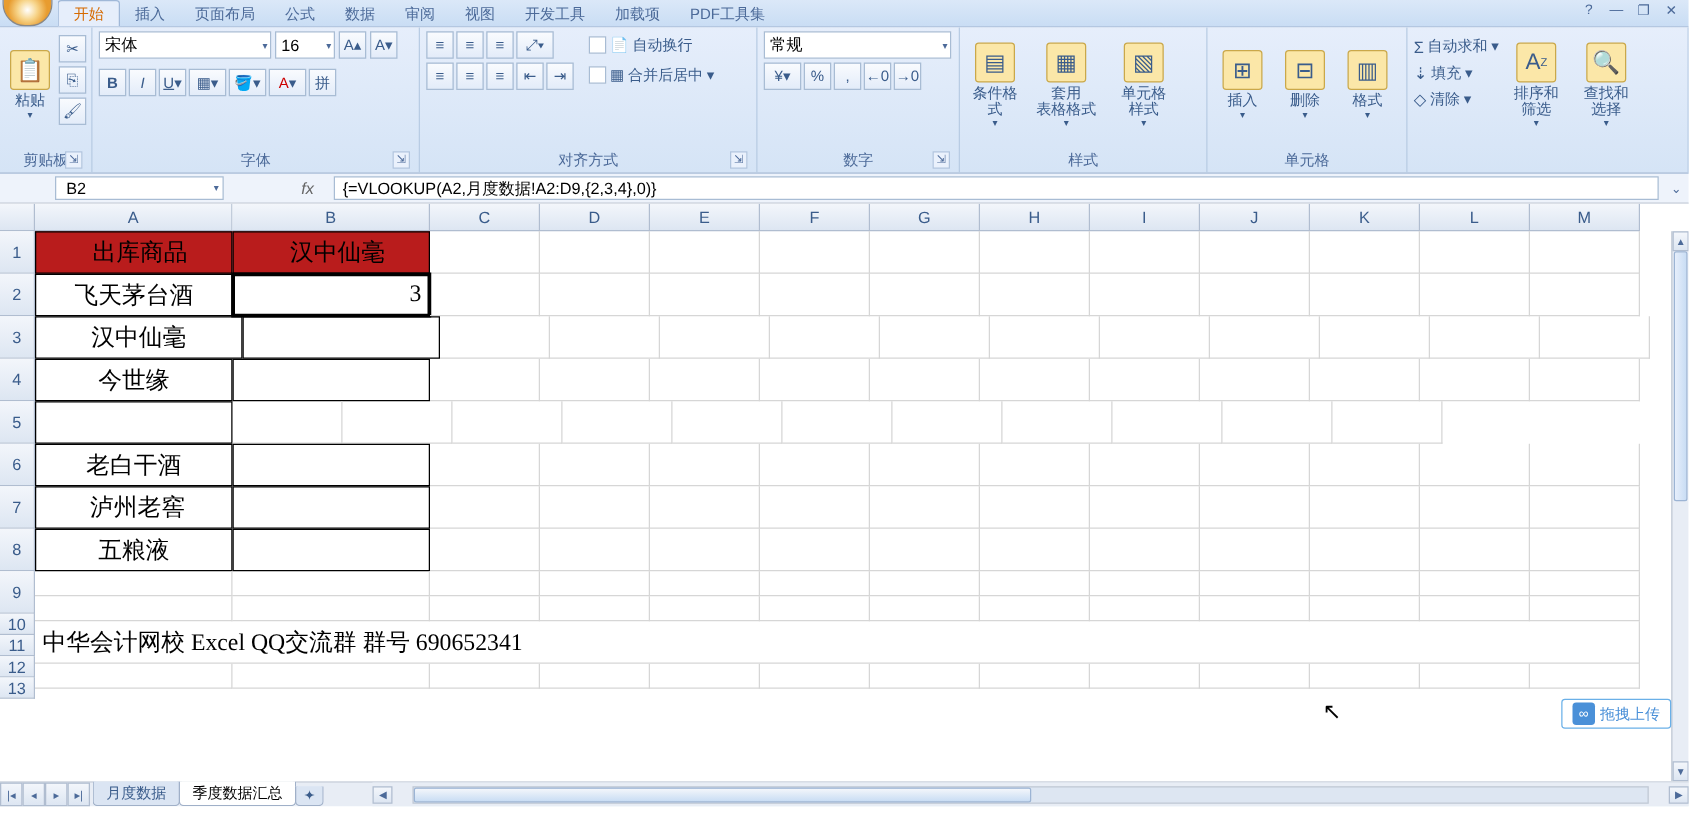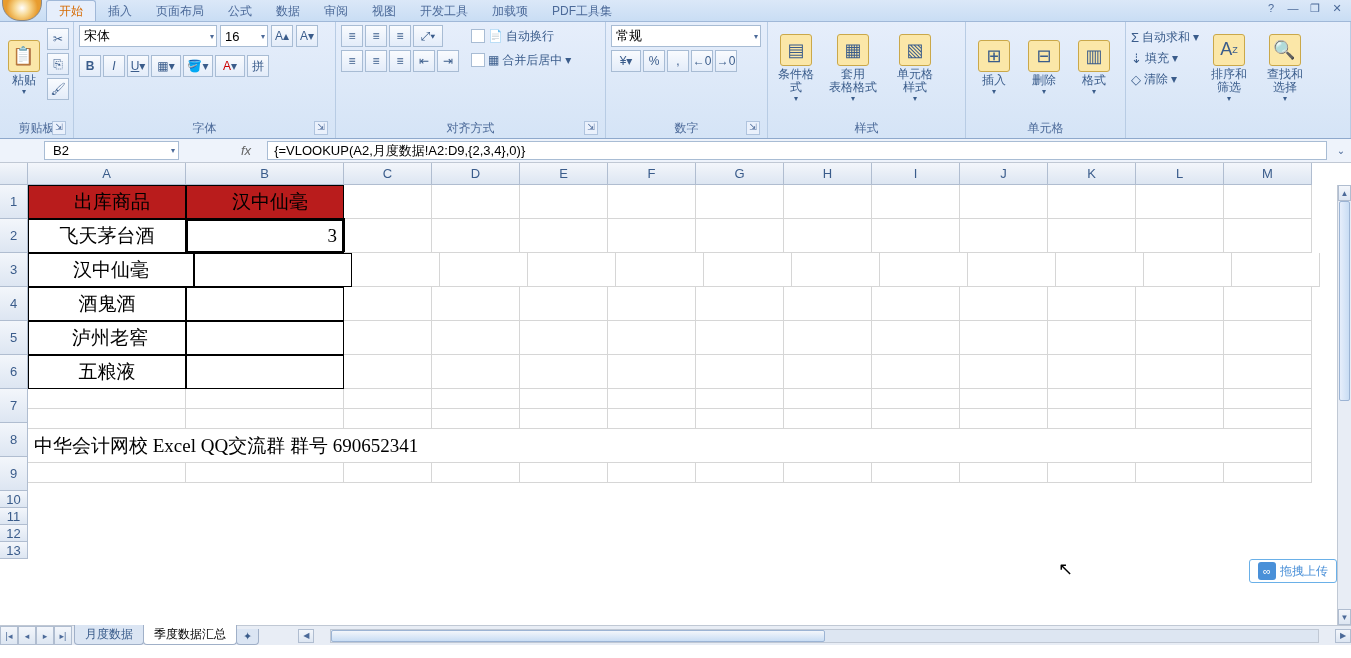--- a/index.html
+++ b/index.html
@@ -359,21 +359,50 @@
         <div class="cell" style="width: 88px;"></div>
         <div class="cell" style="width: 88px;"></div>
         <div class="cell" style="width: 88px;"></div>
         <div class="cell" style="width: 88px;"></div>
         <div class="cell" style="width: 88px;"></div>
         <div class="cell" style="width: 88px;"></div>
         <div class="cell" style="width: 88px;"></div>
         <div class="cell" style="width: 88px;"></div>
       </div>
       <div class="cell-row">
-        <div class="cell tbody" style="width: 158px;">酒鬼酒</div>
+        <div class="cell tbody" style="width: 158px;">今世缘</div>
+        <div class="cell tbody r" style="width: 158px;"></div>
+        <div class="cell" style="width: 88px;"></div>
+        <div class="cell" style="width: 88px;"></div>
+        <div class="cell" style="width: 88px;"></div>
+        <div class="cell" style="width: 88px;"></div>
+        <div class="cell" style="width: 88px;"></div>
+        <div class="cell" style="width: 88px;"></div>
+        <div class="cell" style="width: 88px;"></div>
+        <div class="cell" style="width: 88px;"></div>
+        <div class="cell" style="width: 88px;"></div>
+        <div class="cell" style="width: 88px;"></div>
+        <div class="cell" style="width: 88px;"></div>
+      </div>
+      <div class="cell-row">
+        <div class="cell tbody r" style="width: 158px;"></div>
+        <div class="cell" style="width: 88px;"></div>
+        <div class="cell" style="width: 88px;"></div>
+        <div class="cell" style="width: 88px;"></div>
+        <div class="cell" style="width: 88px;"></div>
+        <div class="cell" style="width: 88px;"></div>
+        <div class="cell" style="width: 88px;"></div>
+        <div class="cell" style="width: 88px;"></div>
+        <div class="cell" style="width: 88px;"></div>
+        <div class="cell" style="width: 88px;"></div>
+        <div class="cell" style="width: 88px;"></div>
+        <div class="cell" style="width: 88px;"></div>
+      </div>
+      <div class="cell-row">
+        <div class="cell tbody" style="width: 158px;">老白干酒</div>
         <div class="cell tbody r" style="width: 158px;"></div>
         <div class="cell" style="width: 88px;"></div>
         <div class="cell" style="width: 88px;"></div>
         <div class="cell" style="width: 88px;"></div>
         <div class="cell" style="width: 88px;"></div>
         <div class="cell" style="width: 88px;"></div>
         <div class="cell" style="width: 88px;"></div>
         <div class="cell" style="width: 88px;"></div>
         <div class="cell" style="width: 88px;"></div>
         <div class="cell" style="width: 88px;"></div>

